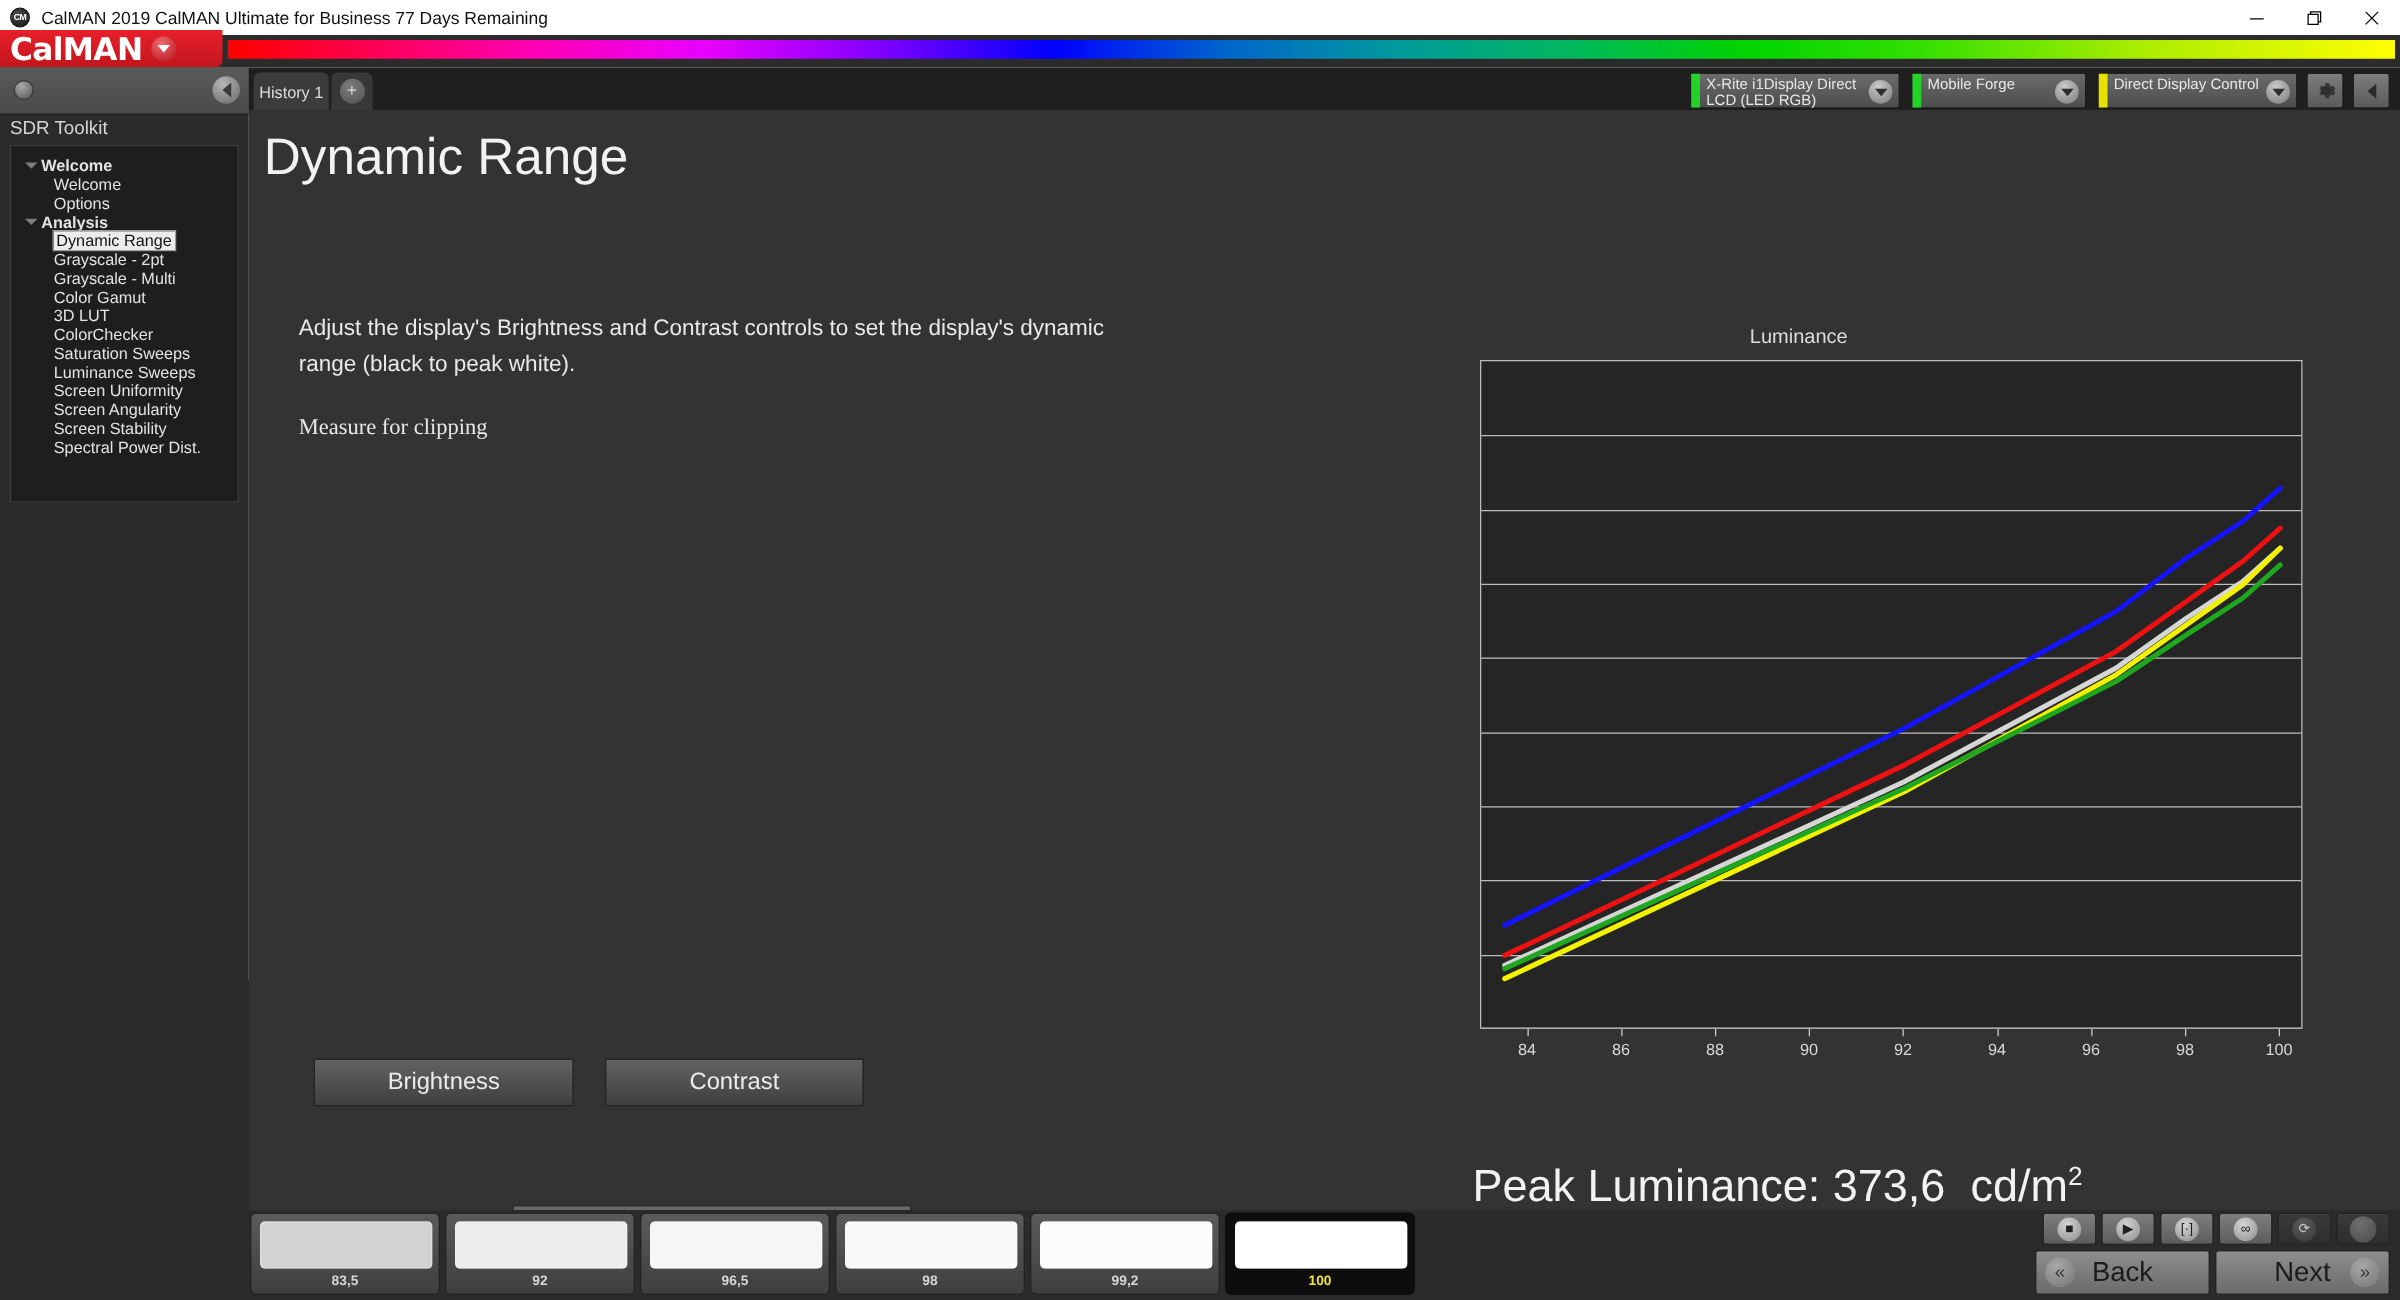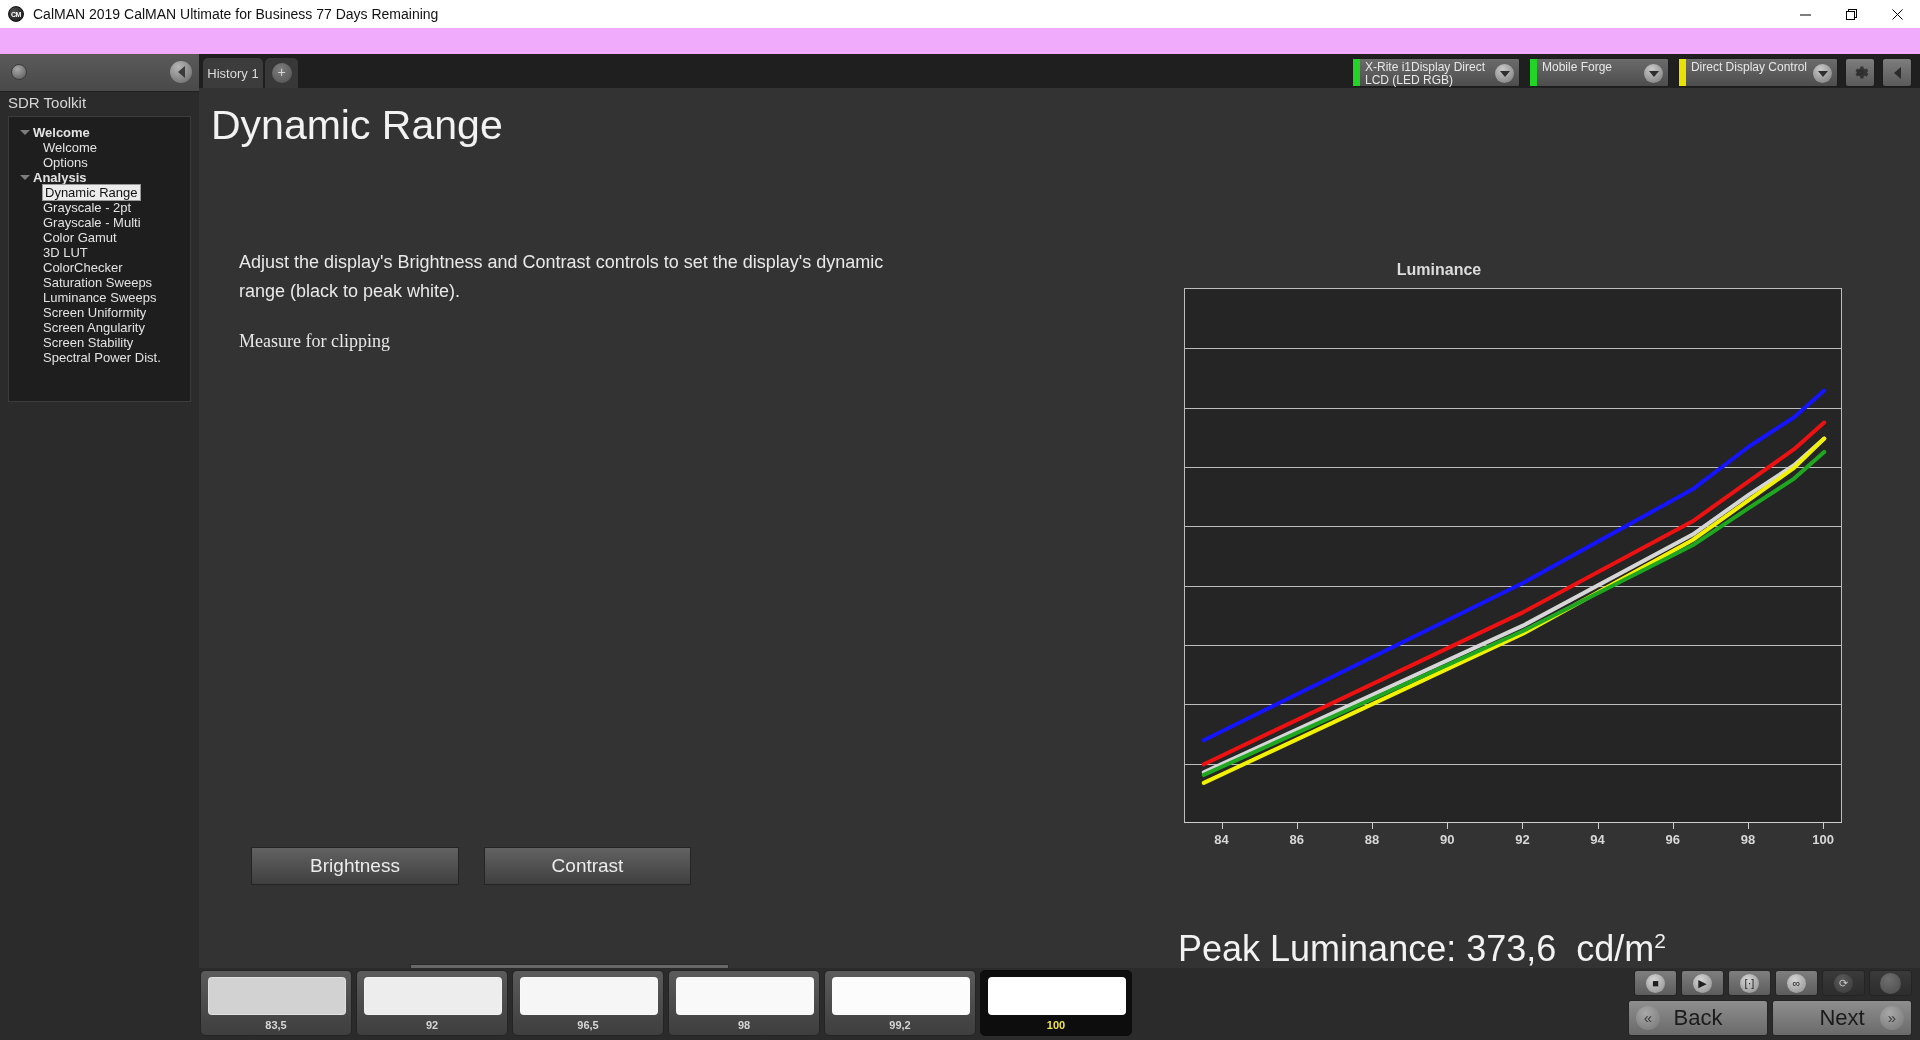--- a/index.html
+++ b/index.html
@@ -1,21 +1,21 @@
 <!DOCTYPE html>
 <html><head>
 <meta charset="utf-8">
 <style>
   * { box-sizing: border-box; margin: 0; padding: 0; }
   html, body {
     width: 1920px; height: 1040px;
     font-family: "Liberation Sans", sans-serif;
     background: #2b2b2b; overflow: hidden;
   }
-  #app { position: relative; width: 1920px; height: 784px; background: #f0abfc; }
+  #app { position: relative; width: 1920px; height: 784px; background: #ffffff; }
 
   
   .titlebar {
     position: absolute; top: 0; left: 0; width: 1920px; height: 28px;
     background: #ffffff; display: flex; align-items: center;
   }
   .tb-icon {
     width: 16px; height: 16px; margin-left: 8px; border-radius: 50%;
     background: radial-gradient(circle at 35% 30%, #4a4a4a, #161616);
     display: flex; align-items: center; justify-content: center;
@@ -216,21 +216,21 @@
     border-top: 9px solid #1d1d1d;
   }
 
   .peak {
     position: absolute; left: 979px; top: 840px;
     font-size: 36px; color: #f2f2f2; white-space: nowrap;
   }
   .peak sup { font-size: 21px; vertical-align: super; }
 
   
-  .chartwrap { position: absolute; left: 790px; top: 88px; width: 900px; height: 665px; font-weight: bold; }
+  .chartwrap { position: absolute; left: 790px; top: 88px; width: 900px; height: 665px; }
   .chart-title {
     position: absolute; left: 0; top: 85px; width: 900px; text-align: center;
     font-size: 16px; color: #dcdcdc;
   }
   .plot {
     position: absolute; left: 195px; top: 112px; width: 658px; height: 534px;
     background: #252525; border: 1px solid #bdbdbd; border-bottom: none;
   }
   .gridline { position: absolute; left: 0; width: 100%; height: 1px; background: #bdbdbd; }
   .axis-line { position: absolute; left: 195px; top: 646px; width: 658px; height: 1px; background: #cfcfcf; }
@@ -319,20 +319,29 @@
       </div>
       <div class="tb-btn">
         <svg width="13" height="13" viewBox="0 0 13 13">
             <line x1="1.5" y1="1.5" x2="11.5" y2="11.5" stroke="#000"></line>
             <line x1="11.5" y1="1.5" x2="1.5" y2="11.5" stroke="#000"></line>
           </svg>
       </div>
     </div>
   </div>
 
+  <div class="brandrow">
+    <div class="brand">
+      <span class="brand-text">CalMAN</span>
+      <span class="brand-caret">
+          <i></i>
+        </span>
+    </div>
+    <div class="rainbow"></div>
+  </div>
 
   <div class="sidebar">
     <div class="sb-head">
       <div class="sb-dot"></div>
       <div class="sb-collapse">
           <i></i>
         </div>
     </div>
     <div class="sb-title">SDR Toolkit</div>
     <div class="tree" id="tree">

